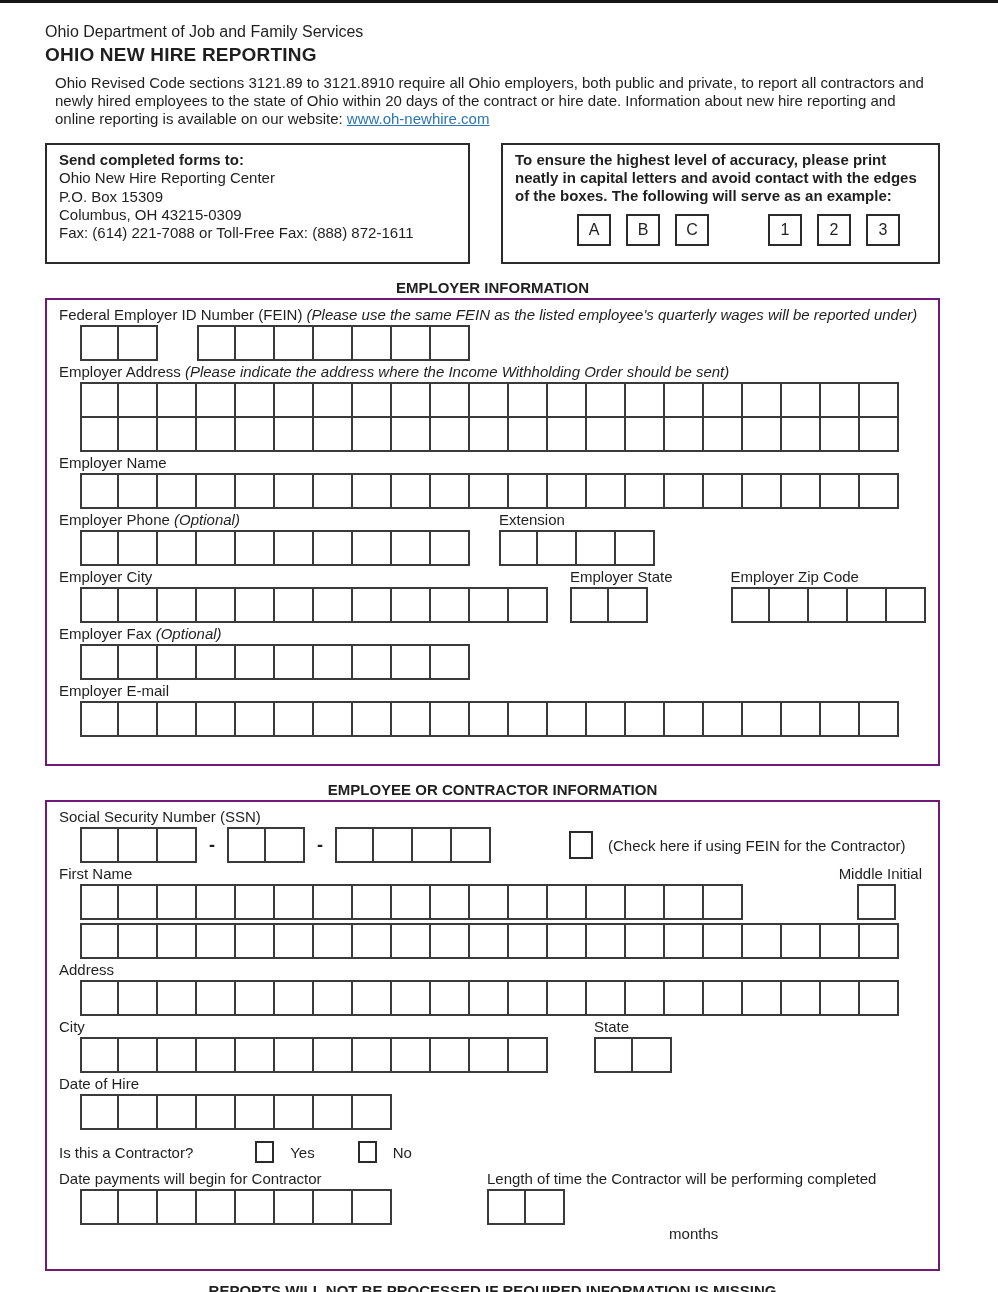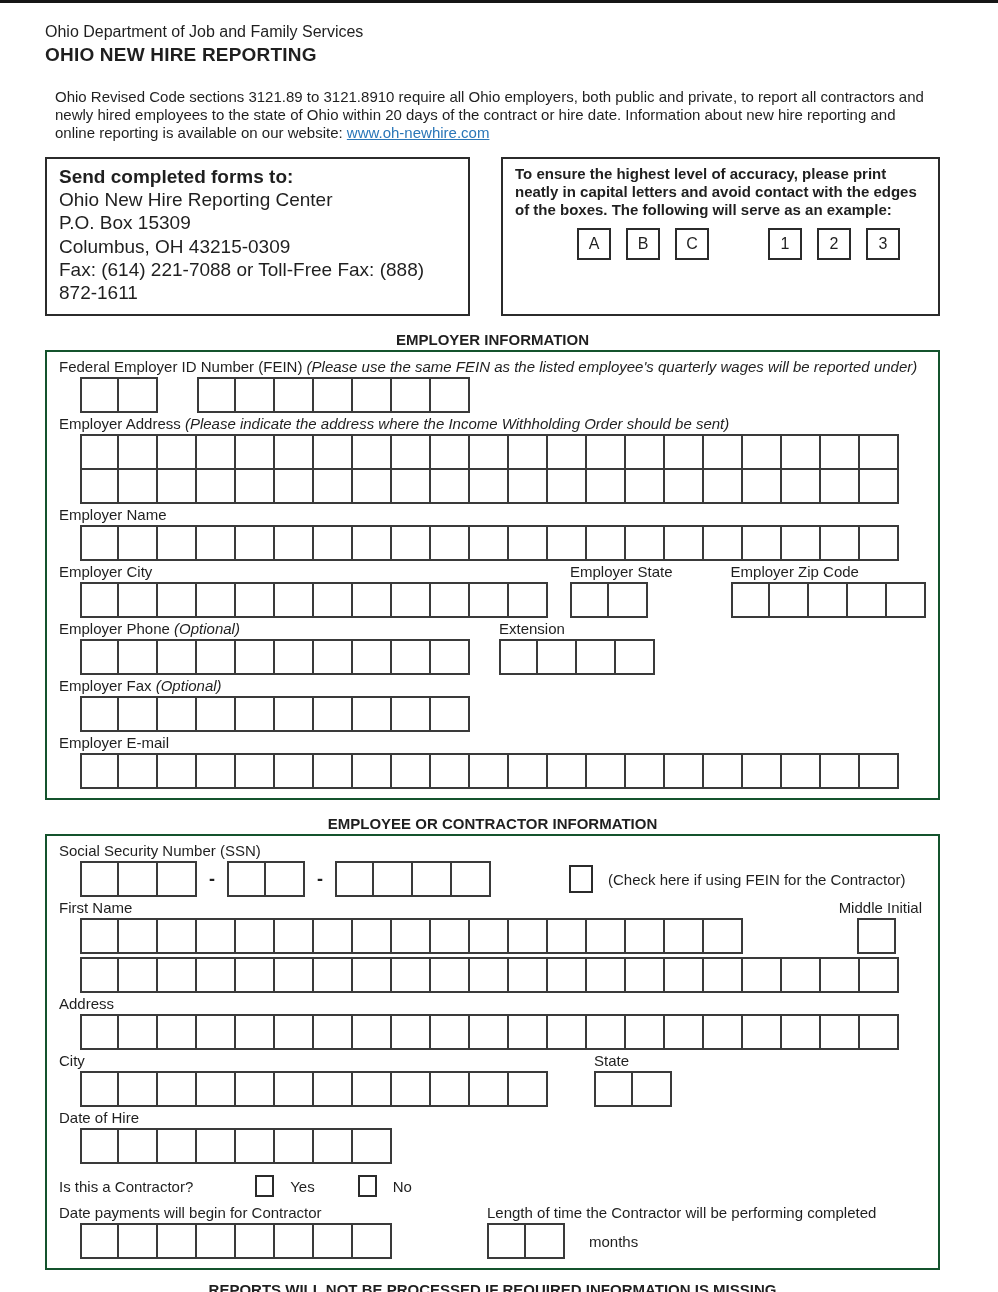--- a/index.html
+++ b/index.html
@@ -8,36 +8,36 @@
     font-family:"Liberation Sans", sans-serif;color:#1f1f1f;
     -webkit-font-smoothing:antialiased;
   }
   .top-bar{height:3px;background:#161616;width:998px;}
   .page{padding:0 58px 0 45px;}
 
   
   .hdr{ text-align:left; margin-top:20px;}
   .agency{font-size:16px;}
   .main-title{font-size:19px;font-weight:bold;margin-top:3px;letter-spacing:.2px;}
-  .intro{font-size:15px;line-height:1.2;margin-top:22px;padding:0 10px;}
+  .intro{font-size:15px;line-height:1.2;margin-top:8px;padding:0 10px;}
   .link{color:#2a76b8;text-decoration:underline;cursor:pointer;}
 
   
   .hdr-boxes{display:flex;margin-top:13px;}
-  .send-box{width:400px;border:2px solid #2b2b2b;padding:6px 10px 10px 12px;font-size:19px;line-height:1.22;}
+  .send-box{width:400px;border:2px solid #2b2b2b;padding:6px 10px 10px 12px;font-size:15px;line-height:1.22;}
   .send-box .bold{font-weight:bold;}
-  .acc-box{width:414px;border:2px solid #2b2b2b;padding:6px 10px 9px 12px;margin-left:31px;font-size:15px;font-weight:bold;line-height:1.2;}
+  .acc-box{width:414px;border:2px solid #2b2b2b;padding:6px 10px 16px 12px;margin-left:31px;font-size:15px;font-weight:bold;line-height:1.2;}
   .ex-row{display:flex;margin-top:9px;margin-left:62px;}
   .ex-box{width:34px;height:32px;border:2px solid #2b2b2b;display:flex;align-items:center;justify-content:center;
           font-size:16px;font-weight:normal;margin-right:15px;background:#fff;box-sizing:border-box;}
   .ex-gap{margin-left:44px;}
 
   
   .sec-title{text-align:center;font-weight:bold;font-size:15px;margin-top:15px;margin-bottom:2px;}
-  .sec-box{border:2px solid #14532d;padding:4px 0 9px 12px;}
+  .sec-box{border:2px solid #701a75;padding:4px 0 27px 12px;}
 
   .field{margin-top:3px;}
   .label{font-size:15px;line-height:16px;}
   .label em{font-style:italic;}
   .cells{display:flex;margin-left:21px;margin-top:2px;}
   .cell{width:39px;height:36px;border:2px solid #3a3a3a;border-left-width:0;box-sizing:border-box;background:#fff;}
   .cell:first-child{border-left-width:2px;}
   .cells.stacked{margin-top:-2px;}
 
   .inline-row{display:flex;align-items:flex-start;}
@@ -187,20 +187,47 @@
           <span class="cell"></span>
           <span class="cell"></span>
           <span class="cell"></span>
           <span class="cell"></span>
           <span class="cell"></span>
         </div>
     </div>
 
     <div class="field inline-row">
       <div class="grp">
+        <div class="label"><span>Employer Phone</span> <em>(Optional)</em></div>
+        <div class="cells" style="margin-left:21px;">
+            <span class="cell"></span>
+            <span class="cell"></span>
+            <span class="cell"></span>
+            <span class="cell"></span>
+            <span class="cell"></span>
+            <span class="cell"></span>
+            <span class="cell"></span>
+            <span class="cell"></span>
+            <span class="cell"></span>
+            <span class="cell"></span>
+          </div>
+      </div>
+      <div class="grp" style="margin-left:29px;">
+        <div class="label">Extension</div>
+        <div class="cells">
+            <span class="cell"></span>
+            <span class="cell"></span>
+            <span class="cell"></span>
+            <span class="cell"></span>
+          </div>
+      </div>
+    </div>
+
+    <div class="field inline-row">
+      <div class="grp">
         <div class="label">Employer City</div>
         <div class="cells" style="margin-left:21px;">
             <span class="cell"></span>
             <span class="cell"></span>
             <span class="cell"></span>
             <span class="cell"></span>
             <span class="cell"></span>
             <span class="cell"></span>
             <span class="cell"></span>
             <span class="cell"></span>
@@ -214,47 +241,20 @@
         <div class="label">Employer State</div>
         <div class="cells">
             <span class="cell"></span>
             <span class="cell"></span>
           </div>
       </div>
       <div class="grp" style="margin-left:58px;">
         <div class="label">Employer Zip Code</div>
         <div class="cells">
             <span class="cell"></span>
-            <span class="cell"></span>
-            <span class="cell"></span>
-            <span class="cell"></span>
-            <span class="cell"></span>
-          </div>
-      </div>
-    </div>
-
-    <div class="field inline-row">
-      <div class="grp">
-        <div class="label"><span>Employer Phone</span> <em>(Optional)</em></div>
-        <div class="cells" style="margin-left:21px;">
-            <span class="cell"></span>
-            <span class="cell"></span>
-            <span class="cell"></span>
-            <span class="cell"></span>
-            <span class="cell"></span>
-            <span class="cell"></span>
-            <span class="cell"></span>
-            <span class="cell"></span>
-            <span class="cell"></span>
-            <span class="cell"></span>
-          </div>
-      </div>
-      <div class="grp" style="margin-left:29px;">
-        <div class="label">Extension</div>
-        <div class="cells">
             <span class="cell"></span>
             <span class="cell"></span>
             <span class="cell"></span>
             <span class="cell"></span>
           </div>
       </div>
     </div>
 
     <div class="field">
       <div class="label"><span>Employer Fax</span> <em>(Optional)</em></div>
@@ -473,21 +473,21 @@
             <span class="cell"></span>
             <span class="cell"></span>
             <span class="cell"></span>
             <span class="cell"></span>
             <span class="cell"></span>
             <span class="cell"></span>
           </div>
       </div>
       <div class="grp" style="margin-left:95px;">
         <div class="label">Length of time the Contractor will be performing completed</div>
-        <div class="inline-row" style="margin-top:2px;">
+        <div class="inline-row" style="margin-top:2px;flex-direction:column;">
           <div class="cells" style="margin:0;">
               <span class="cell"></span>
               <span class="cell"></span>
             </div>
           <span class="months">months</span>
         </div>
       </div>
     </div>
 
   </div>

